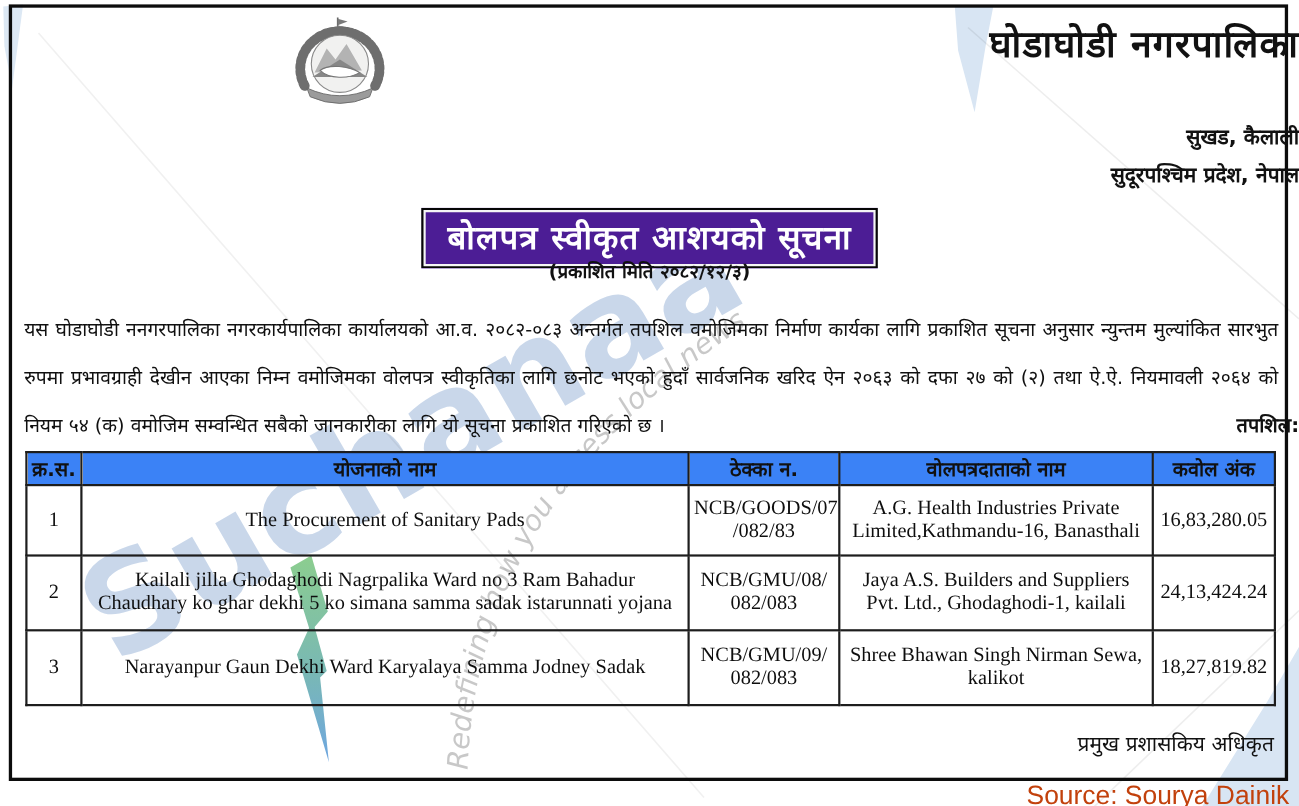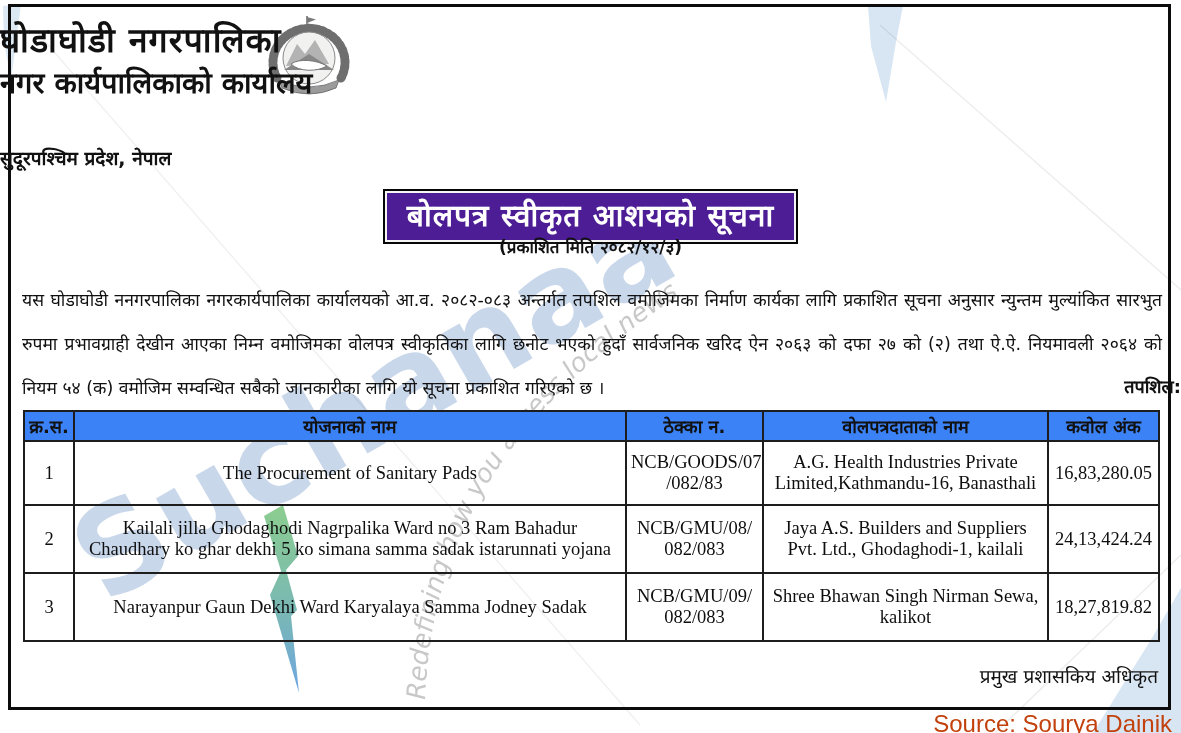--- a/index.html
+++ b/index.html
@@ -12,21 +12,21 @@
 
   
   .deco { position:absolute; left:0; top:0; width:1181px; height:733px; z-index:0; }
   .wm-layer { position:absolute; left:0; top:0; width:1181px; height:733px; z-index:2;
               pointer-events:none; mix-blend-mode:multiply; }
 
   .content { position:absolute; left:0; top:0; width:1181px; height:733px; z-index:3; }
 
   
   .emblem { position:absolute; left:263px; top:14px; width:92px; height:90px; }
-  .hdr { position:absolute; left:0; width:100%; text-align:left; font-weight:bold; color:#111;
+  .hdr { position:absolute; left:0; width:100%; text-align:right; font-weight:bold; color:#111;
          font-family:"DejaVu Sans", sans-serif; }
   .hdr1 { top:16px; font-size:34px; letter-spacing:1px; }
   .hdr2 { top:62px; font-size:29px; }
   .hdr3 { top:111px; font-size:19px; }
   .hdr4 { top:145px; font-size:19px; }
 
   .banner-wrap { position:absolute; top:189px; left:0; width:100%; text-align:center; }
   .banner { display:inline-block; background:#4c1d95; color:#ffffff; font-weight:bold;
             font-size:30px; padding:5px 24px 9px 24px; letter-spacing:1px;
             box-shadow: inset 0 0 0 2px #060606, inset 0 0 0 4px #f5f5f5; }
@@ -105,21 +105,21 @@
       <path d="M44 9 L51.5 11 L44 14 Z" fill="#9a9a9a"></path>
       <path d="M14 64 A36 34 0 1 1 78 64" fill="none" stroke="#6e6e6e" stroke-width="9" stroke-dasharray="3 2.6" stroke-linecap="round"></path>
       <circle cx="46" cy="44" r="26" fill="#f1f1f0" stroke="#8a8a8a" stroke-width="1"></circle>
       <path d="M23 52 L34 30 L42 40 L52 26 L66 50 Z" fill="#b3b3b3"></path>
       <path d="M21 56 L46 40 L71 56 Z" fill="#878787"></path>
       <path d="M28 50 C36 44 54 46 64 52 C54 58 36 58 28 50 Z" fill="#ffffff" stroke="#767676" stroke-width="1"></path>
       <path d="M16 66 Q46 80 76 66 L73 74 Q46 86 19 74 Z" fill="#9b9b9b" stroke="#666" stroke-width="0.8"></path>
     </svg>
 
     <div class="hdr hdr1">घोडाघोडी नगरपालिका</div>
-    <div class="hdr hdr2">नगर कार्यपालिकाको कार्यालय</div>
+    <div class="hdr hdr3">सुखड, कैलाली</div>
     <div class="hdr hdr4">सुदूरपश्चिम प्रदेश, नेपाल</div>
 
     <div class="banner-wrap">
       <span class="banner">बोलपत्र स्वीकृत आशयको सूचना</span>
     </div>
 
     <div class="pub-date">(प्रकाशित मिति २०८२/१२/३)</div>
 
     <div class="body-par">यस घोडाघोडी ननगरपालिका नगरकार्यपालिका कार्यालयको आ.व. २०८२-०८३ अन्तर्गत तपशिल वमोजिमका निर्माण कार्यका लागि प्रकाशित सूचना अनुसार न्युन्तम मुल्यांकित सारभुत रुपमा प्रभावग्राही देखीन आएका निम्न वमोजिमका वोलपत्र स्वीकृतिका लागि  छनोट भएको हुदाँ सार्वजनिक खरिद ऐन २०६३ को दफा २७ को (२) तथा ऐ.ऐ. नियमावली २०६४ को नियम ५४ (क) वमोजिम सम्वन्धित सबैको जानकारीका लागि यो सूचना प्रकाशित गरिएको छ ।</div>
 

